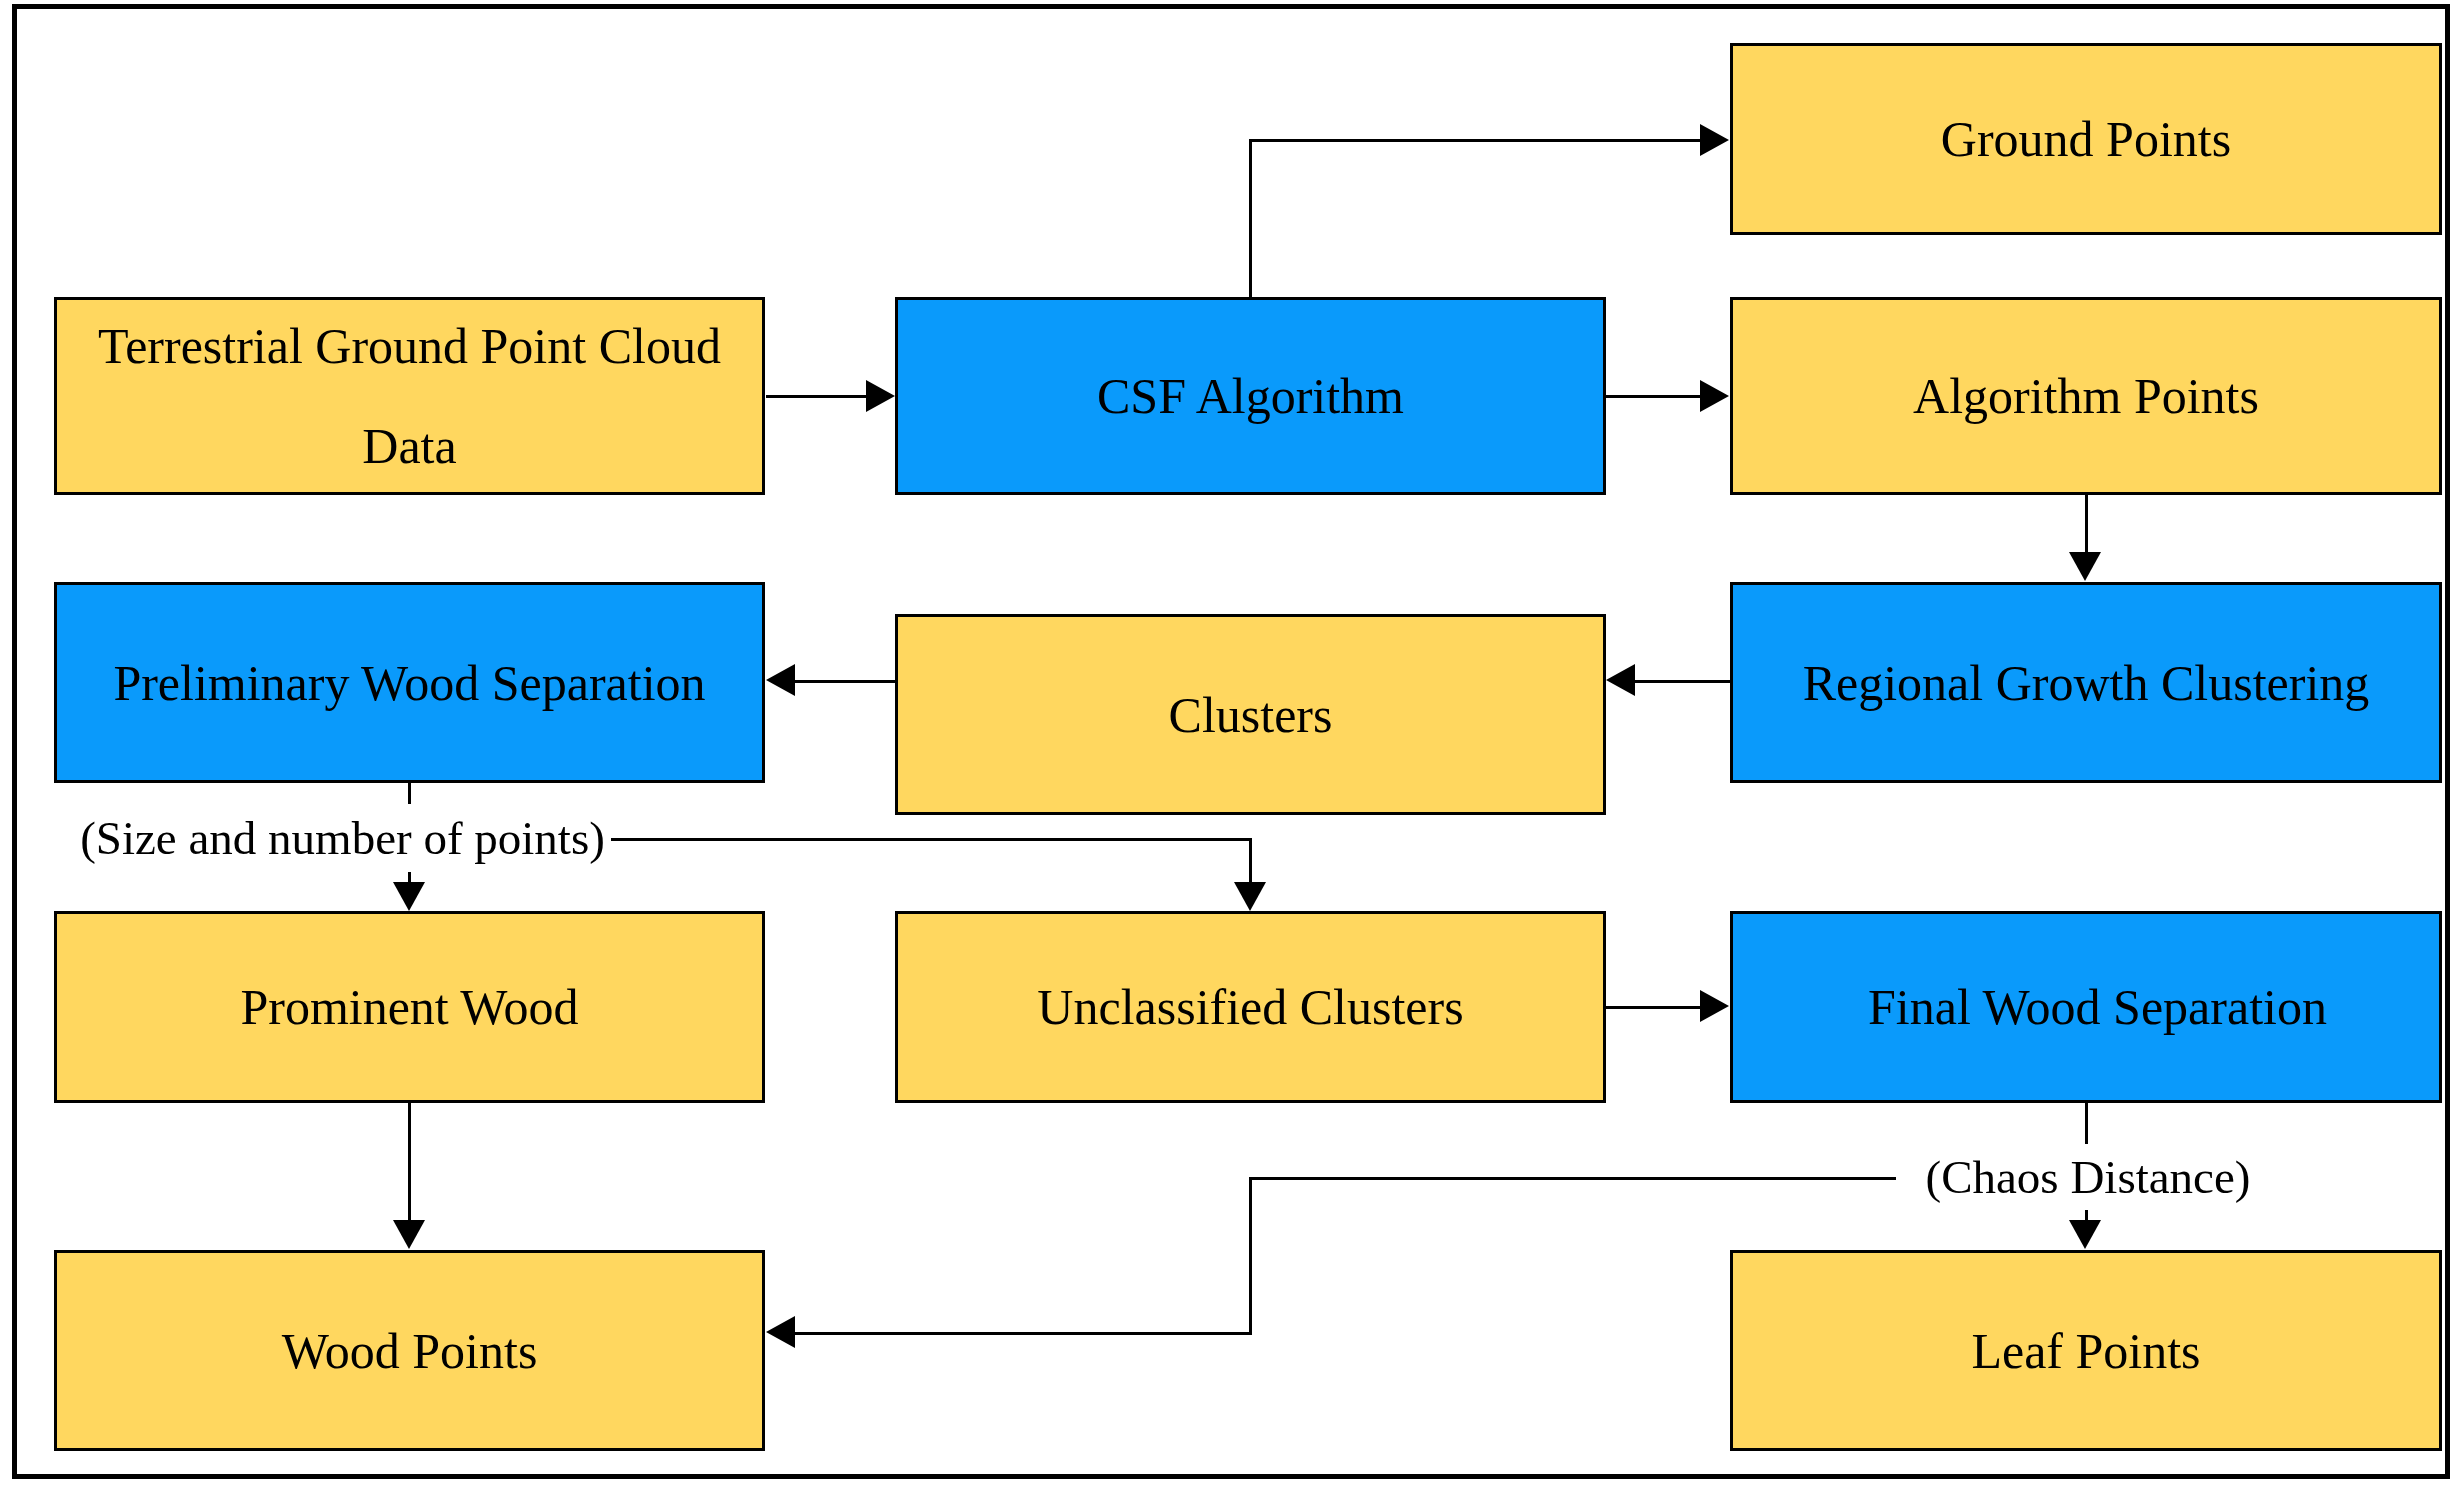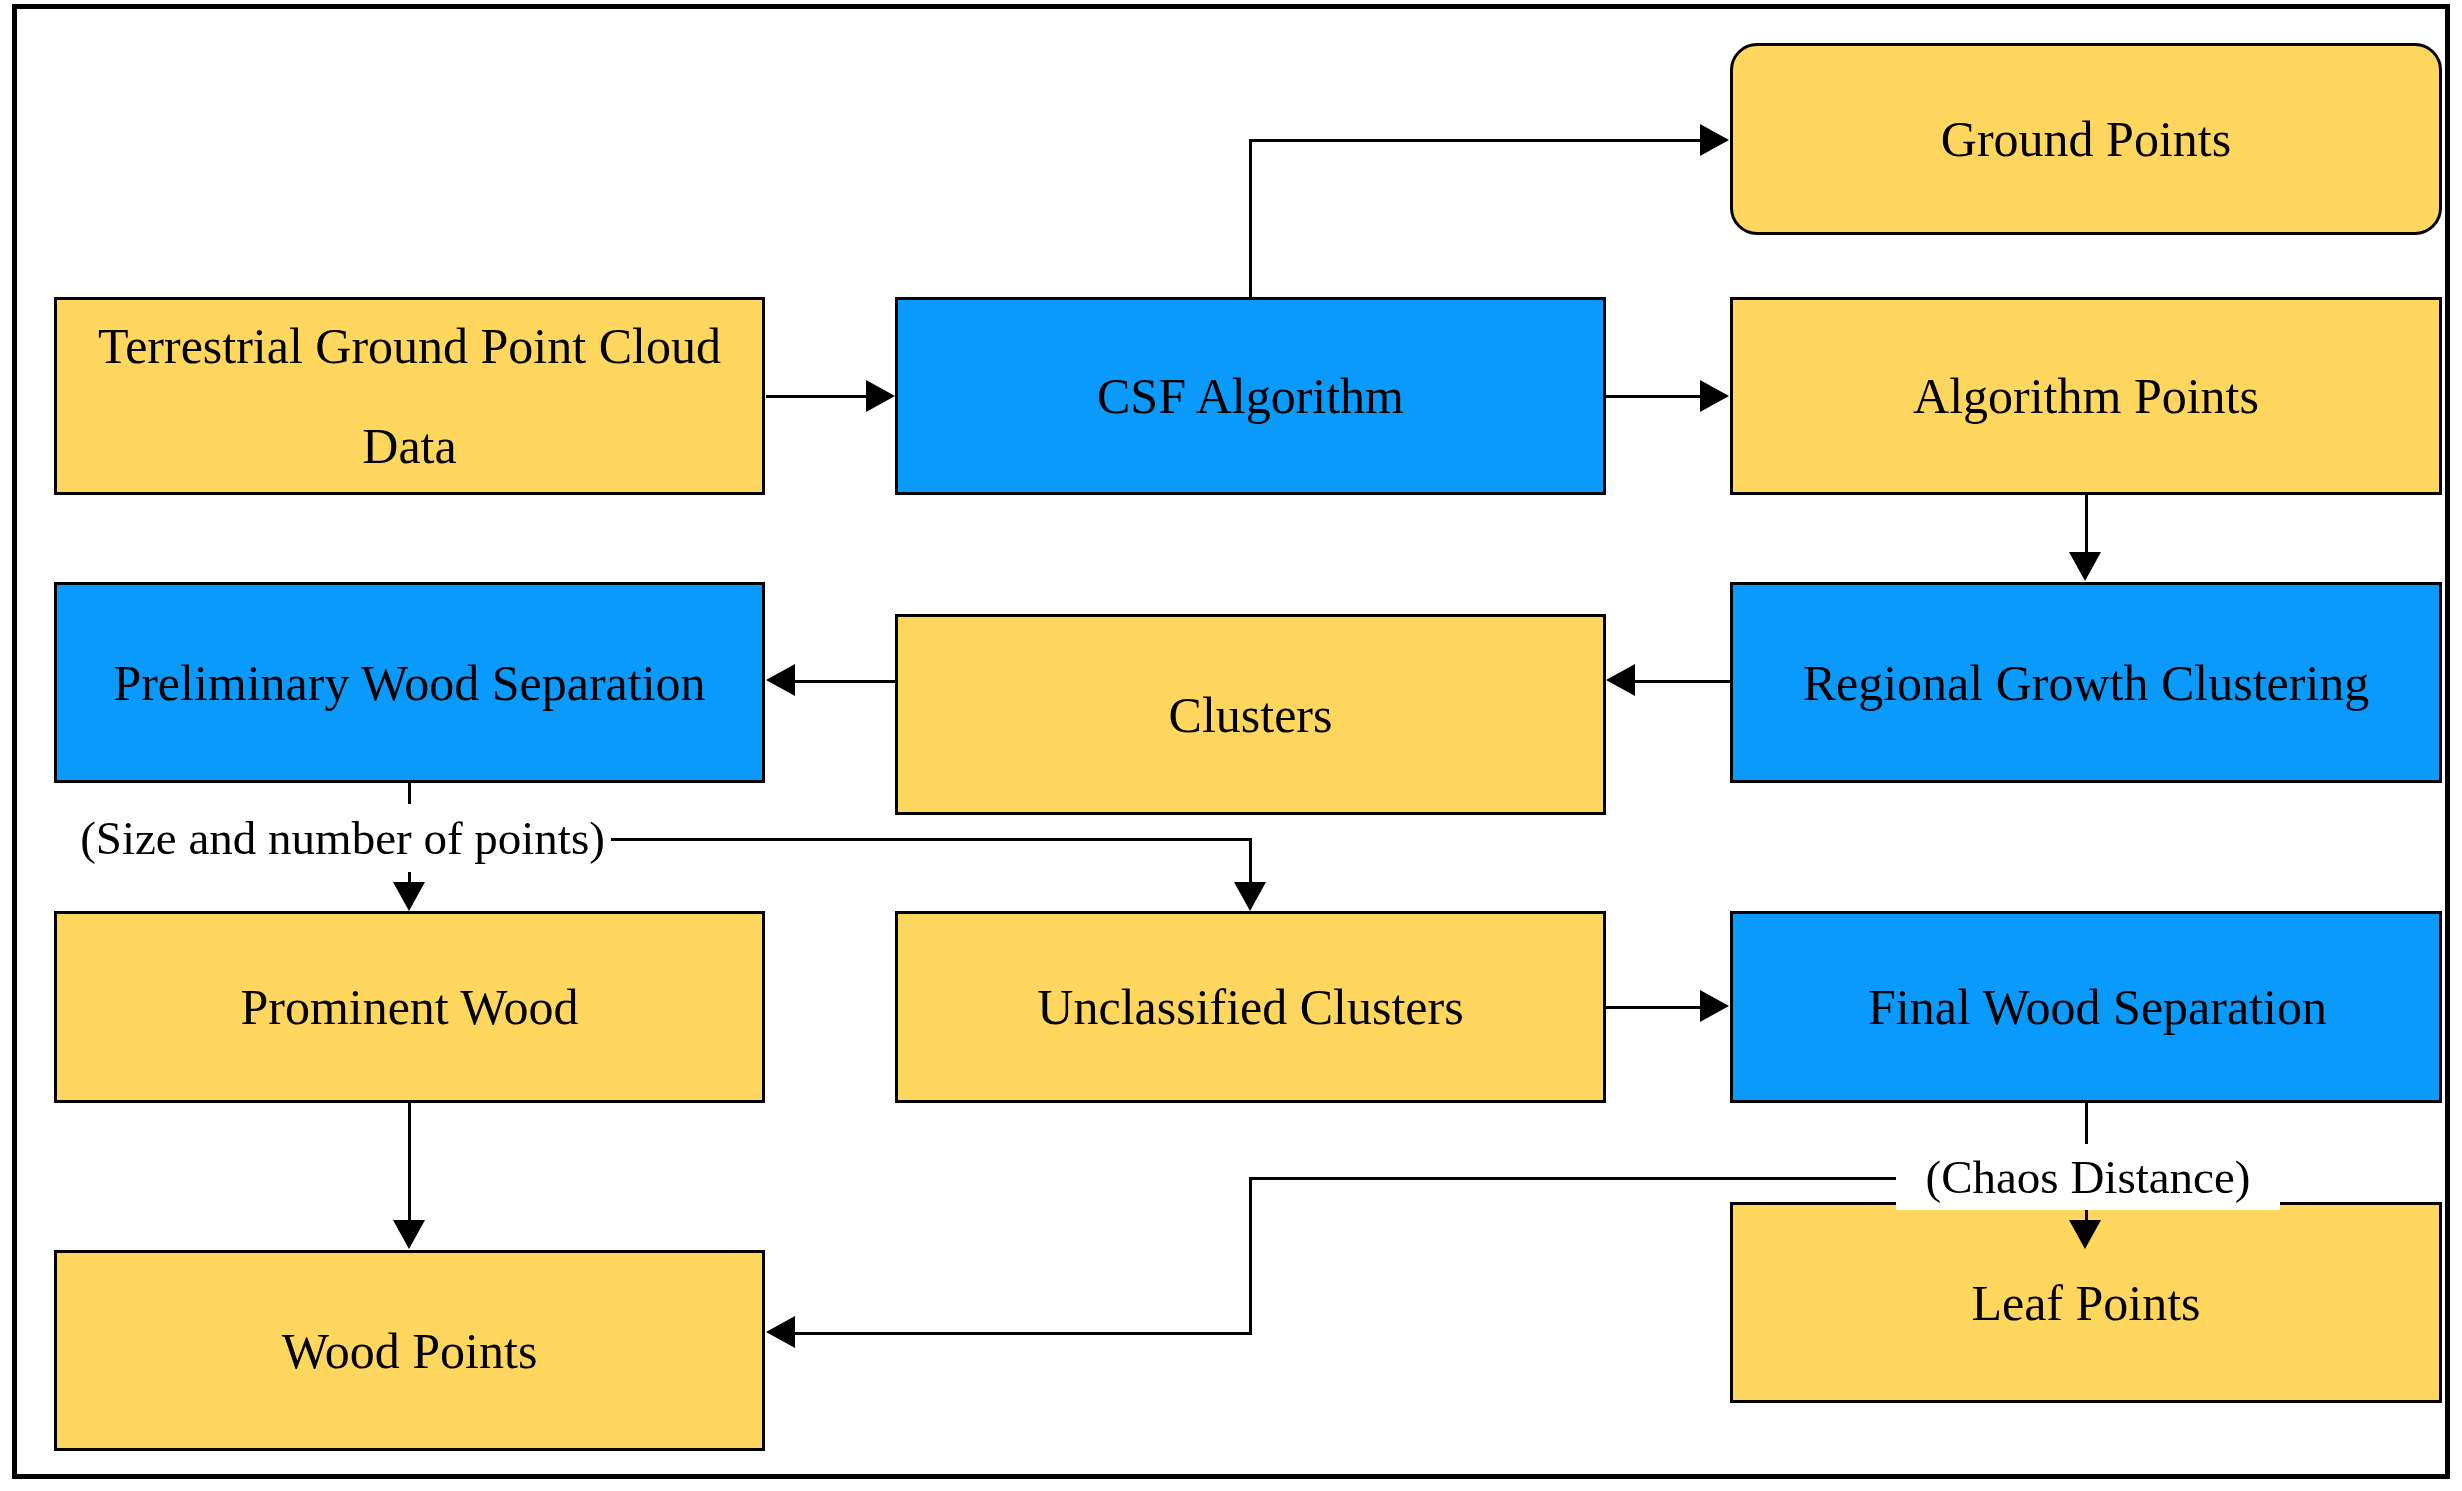--- a/index.html
+++ b/index.html
@@ -37,21 +37,21 @@
   .n-csf          { left: 895px; top: 297px;  width: 711px; height: 198px; }
   .n-ground       { left: 1730px; top: 43px;   width: 712px; height: 192px; }
   .n-nonground    { left: 1730px; top: 297px;  width: 712px; height: 198px; }
   .n-regional     { left: 1730px; top: 582px;  width: 712px; height: 201px; }
   .n-clusters     { left: 895px; top: 582px;  width: 711px; height: 201px; }
   .n-preliminary  { left: 54px;   top: 582px;  width: 711px; height: 201px; }
   .n-prominent    { left: 54px;   top: 911px; width: 711px; height: 192px; }
   .n-unclassified { left: 895px; top: 911px; width: 711px; height: 192px; }
   .n-final        { left: 1730px; top: 911px; width: 712px; height: 192px; padding-left: 23px; }
   .n-wood         { left: 54px;   top: 1250px; width: 711px; height: 201px; }
-  .n-leaf         { left: 1730px; top: 1202px; width: 712px; height: 201px; }
+  .n-leaf         { left: 1730px; top: 1250px; width: 712px; height: 201px; }
 
   .line { position: absolute; background: #000; z-index: 1; }
   
   .l-terr-csf     { left: 766px; top: 395px;  width: 102px;  height: 2.6px; }
   .l-csf-ground   { left: 1249px; top: 139px;  width: 454px;  height: 2.6px; }
   .l-csf-nonground{ left: 1606px; top: 395px;  width: 97px;  height: 2.6px; }
   .l-reg-clusters { left: 1633px; top: 680px; width: 97px;  height: 2.6px; }
   .l-clus-prelim  { left: 794px; top: 680px; width: 101px;  height: 2.6px; }
   .l-size-branch  { left: 410px;  top: 838px; width: 842px; height: 2.6px; }
   .l-unc-final    { left: 1606px; top: 1006px; width: 97px;  height: 2.6px; }
@@ -100,21 +100,21 @@
 <div id="canvas">
   <div id="frame"></div>
 
   <div class="node n-terrestrial" style="background: rgb(255, 215, 95);">
     <span class="node-label">Terrestrial Ground Point Cloud
 Data</span>
   </div>
   <div class="node n-csf" style="background: rgb(10, 154, 251);">
     <span class="node-label">CSF Algorithm</span>
   </div>
-  <div class="node n-ground" style="background: rgb(255, 215, 95); border-radius: 27px;">
+  <div class="node n-ground" style="background: rgb(255, 215, 95);">
     <span class="node-label">Ground Points</span>
   </div>
   <div class="node n-nonground" style="background: rgb(255, 215, 95);">
     <span class="node-label">Algorithm Points</span>
   </div>
   <div class="node n-regional" style="background: rgb(10, 154, 251);">
     <span class="node-label">Regional Growth Clustering</span>
   </div>
   <div class="node n-clusters" style="background: rgb(255, 215, 95); margin-top: 32px;">
     <span class="node-label">Clusters</span>

